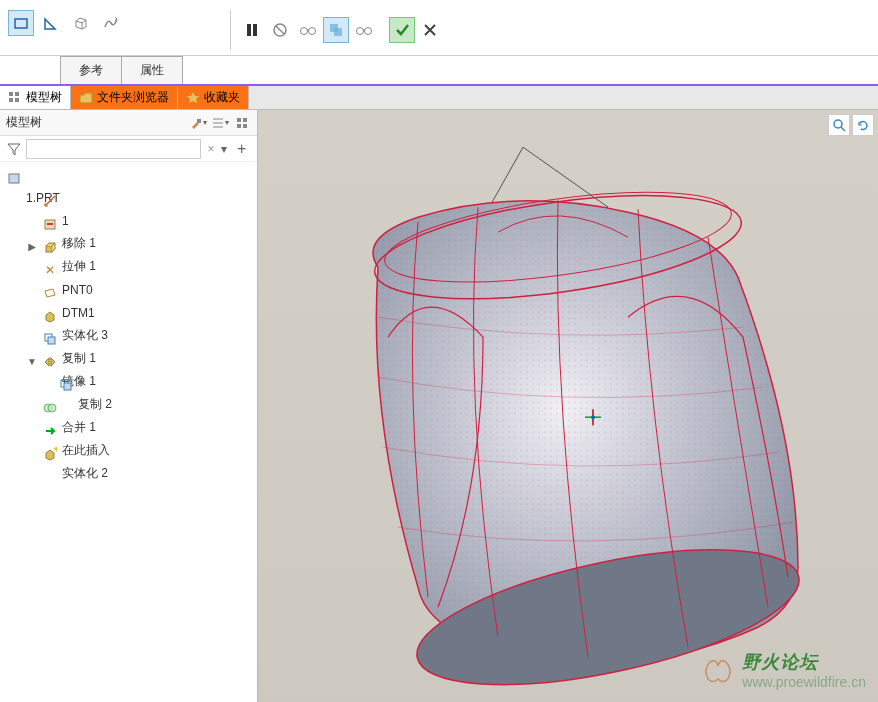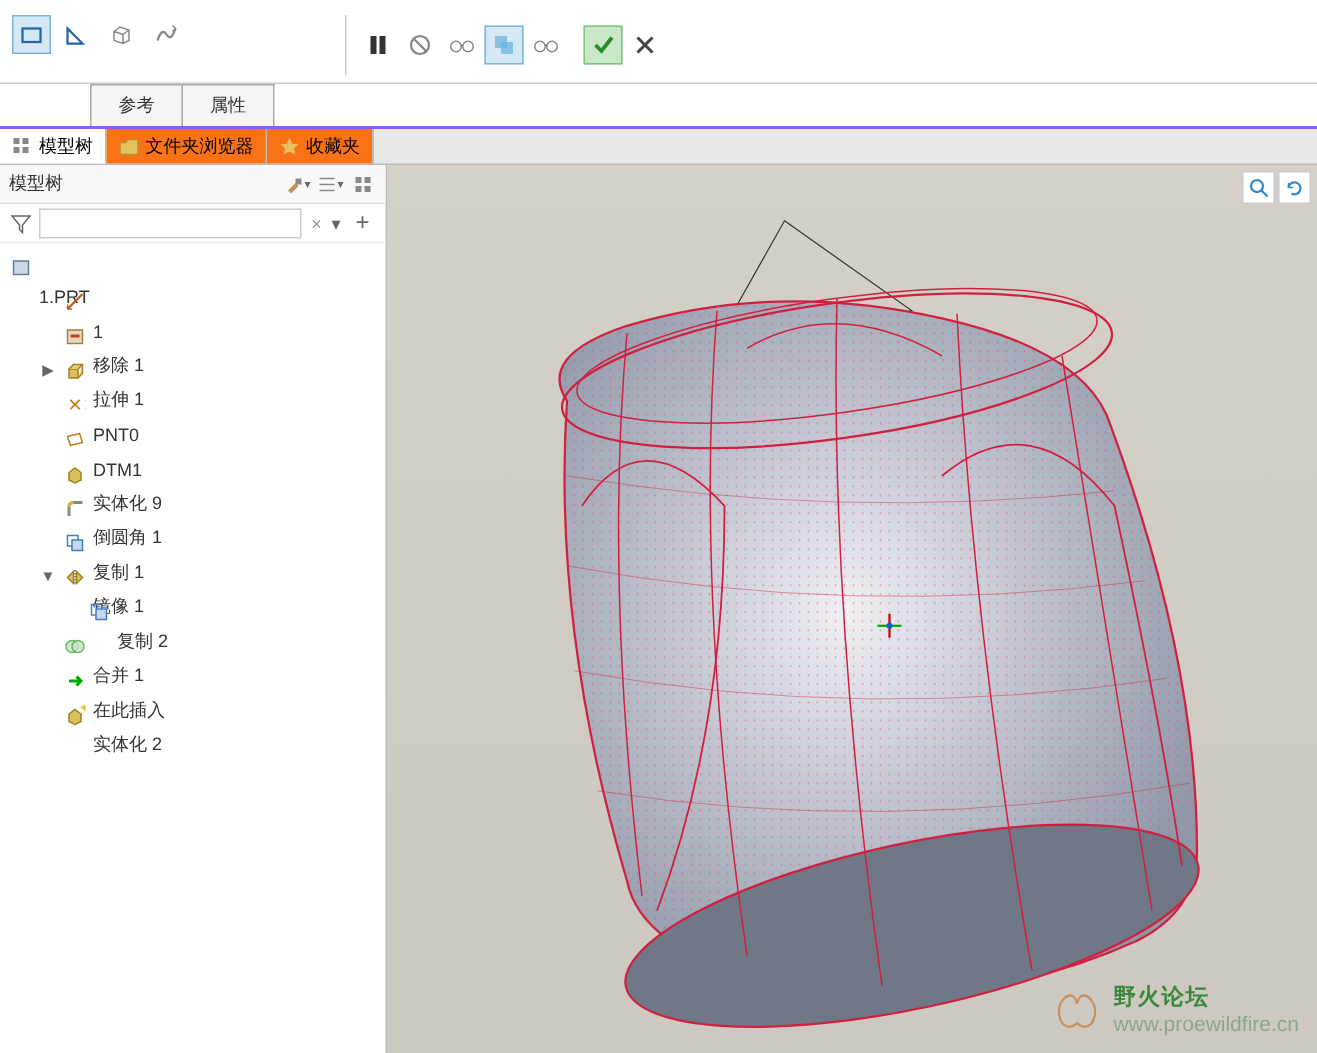--- a/index.html
+++ b/index.html
@@ -46,21 +46,21 @@
     
     .viewport { flex: 1; background: linear-gradient(to bottom, #d4d0c8, #cdc9c0); position: relative; overflow: hidden; }
     .model-container { position: absolute; left: 50%; top: 50%; transform: translate(-50%, -48%); }
     
     .viewport-tools { position: absolute; right: 4px; top: 4px; display: flex; gap: 2px; }
     .vp-tool { width: 22px; height: 22px; background: #fff; border: 1px solid #ccc; display: flex; align-items: center; justify-content: center; cursor: pointer; }
     
     .watermark { position: absolute; right: 12px; bottom: 12px; display: flex; align-items: center; gap: 6px; }
     .watermark-logo { width: 38px; height: 32px; }
     .watermark-text { display: flex; flex-direction: column; }
-    .watermark-title { font-size: 15px; color: #3a883a; font-weight: bold; letter-spacing: 1px; }
+    .watermark-title { font-size: 18px; color: #3a883a; font-weight: bold; letter-spacing: 1px; font-style: italic; }
     .watermark-url { font-size: 14px; color: #8aa88a; }
     
     svg { display: block; }
   </style>
 </head>
 <body>
 
 <div class="topbar">
   <div class="topbar-left">
     <div class="icon-btn active">
@@ -270,32 +270,21 @@
             <span class="tree-label">DTM1</span>
           </div>
           <div class="tree-node">
             <span class="tree-indent" style="width: 16px;"></span>
             <span class="tree-toggle"></span>
             <span class="tree-icon">
               <svg width="14" height="14">
                 <path d="M3 6 L7 3 L11 6 L11 11 L7 13 L3 11 Z" fill="#d8c060" stroke="#a08020"></path>
               </svg>
             </span>
-            <span class="tree-label">实体化 9</span>
-          </div>
-          <div class="tree-node">
-            <span class="tree-indent" style="width: 16px;"></span>
-            <span class="tree-toggle"></span>
-            <span class="tree-icon">
-              <svg width="14" height="14">
-                <path d="M3 12 L3 6 Q3 3 6 3 L12 3" fill="none" stroke="#888" stroke-width="2"></path>
-                <path d="M3 6 Q3 3 6 3" fill="none" stroke="#e0b040" stroke-width="2"></path>
-              </svg>
-            </span>
-            <span class="tree-label">倒圆角 1</span>
+            <span class="tree-label">实体化 3</span>
           </div>
           <div class="tree-node">
             <span class="tree-indent" style="width: 16px;"></span>
             <span class="tree-toggle"></span>
             <span class="tree-icon">
               <svg width="14" height="14">
                 <rect x="2" y="2" width="7" height="7" fill="none" stroke="#4080c0"></rect>
                 <rect x="5" y="5" width="7" height="7" fill="#c8d8e8" stroke="#4080c0"></rect>
               </svg>
             </span>

